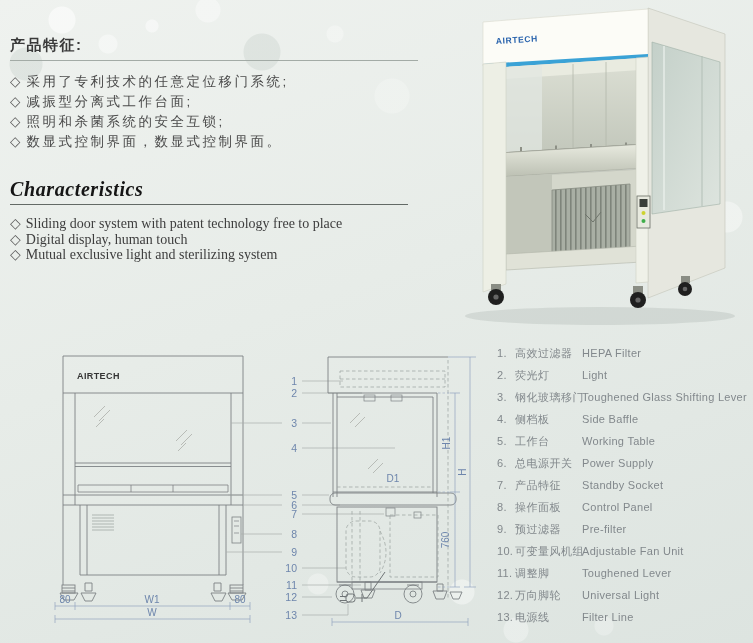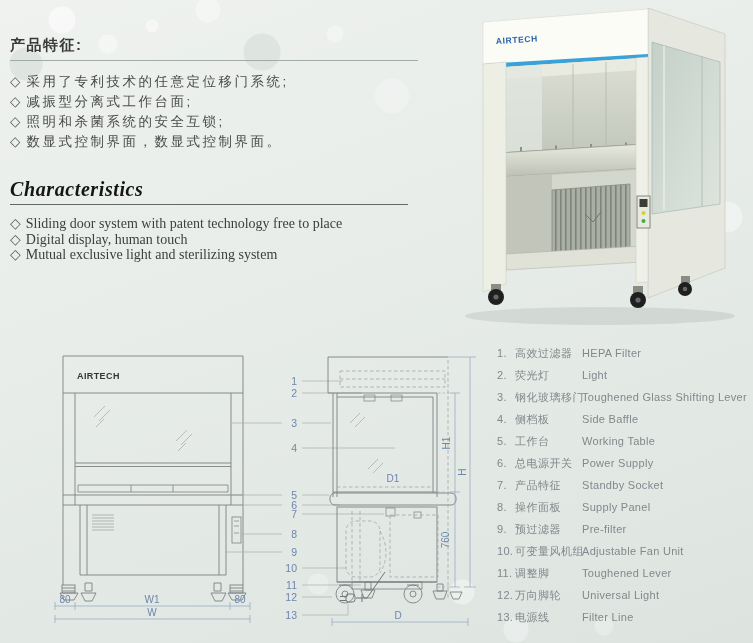--- a/index.html
+++ b/index.html
@@ -301,21 +301,21 @@
         <span class="part-en">Power Supply</span>
       </div>
     <div class="part-row">
         <span class="part-num">7.</span>
         <span class="part-cn">产品特征</span>
         <span class="part-en">Standby Socket</span>
       </div>
     <div class="part-row">
         <span class="part-num">8.</span>
         <span class="part-cn">操作面板</span>
-        <span class="part-en">Supply Panel</span>
+        <span class="part-en">Control Panel</span>
       </div>
     <div class="part-row">
         <span class="part-num">9.</span>
         <span class="part-cn">预过滤器</span>
         <span class="part-en">Pre-filter</span>
       </div>
     <div class="part-row">
         <span class="part-num">10.</span>
         <span class="part-cn">可变量风机组</span>
         <span class="part-en">Adjustable Fan Unit</span>

